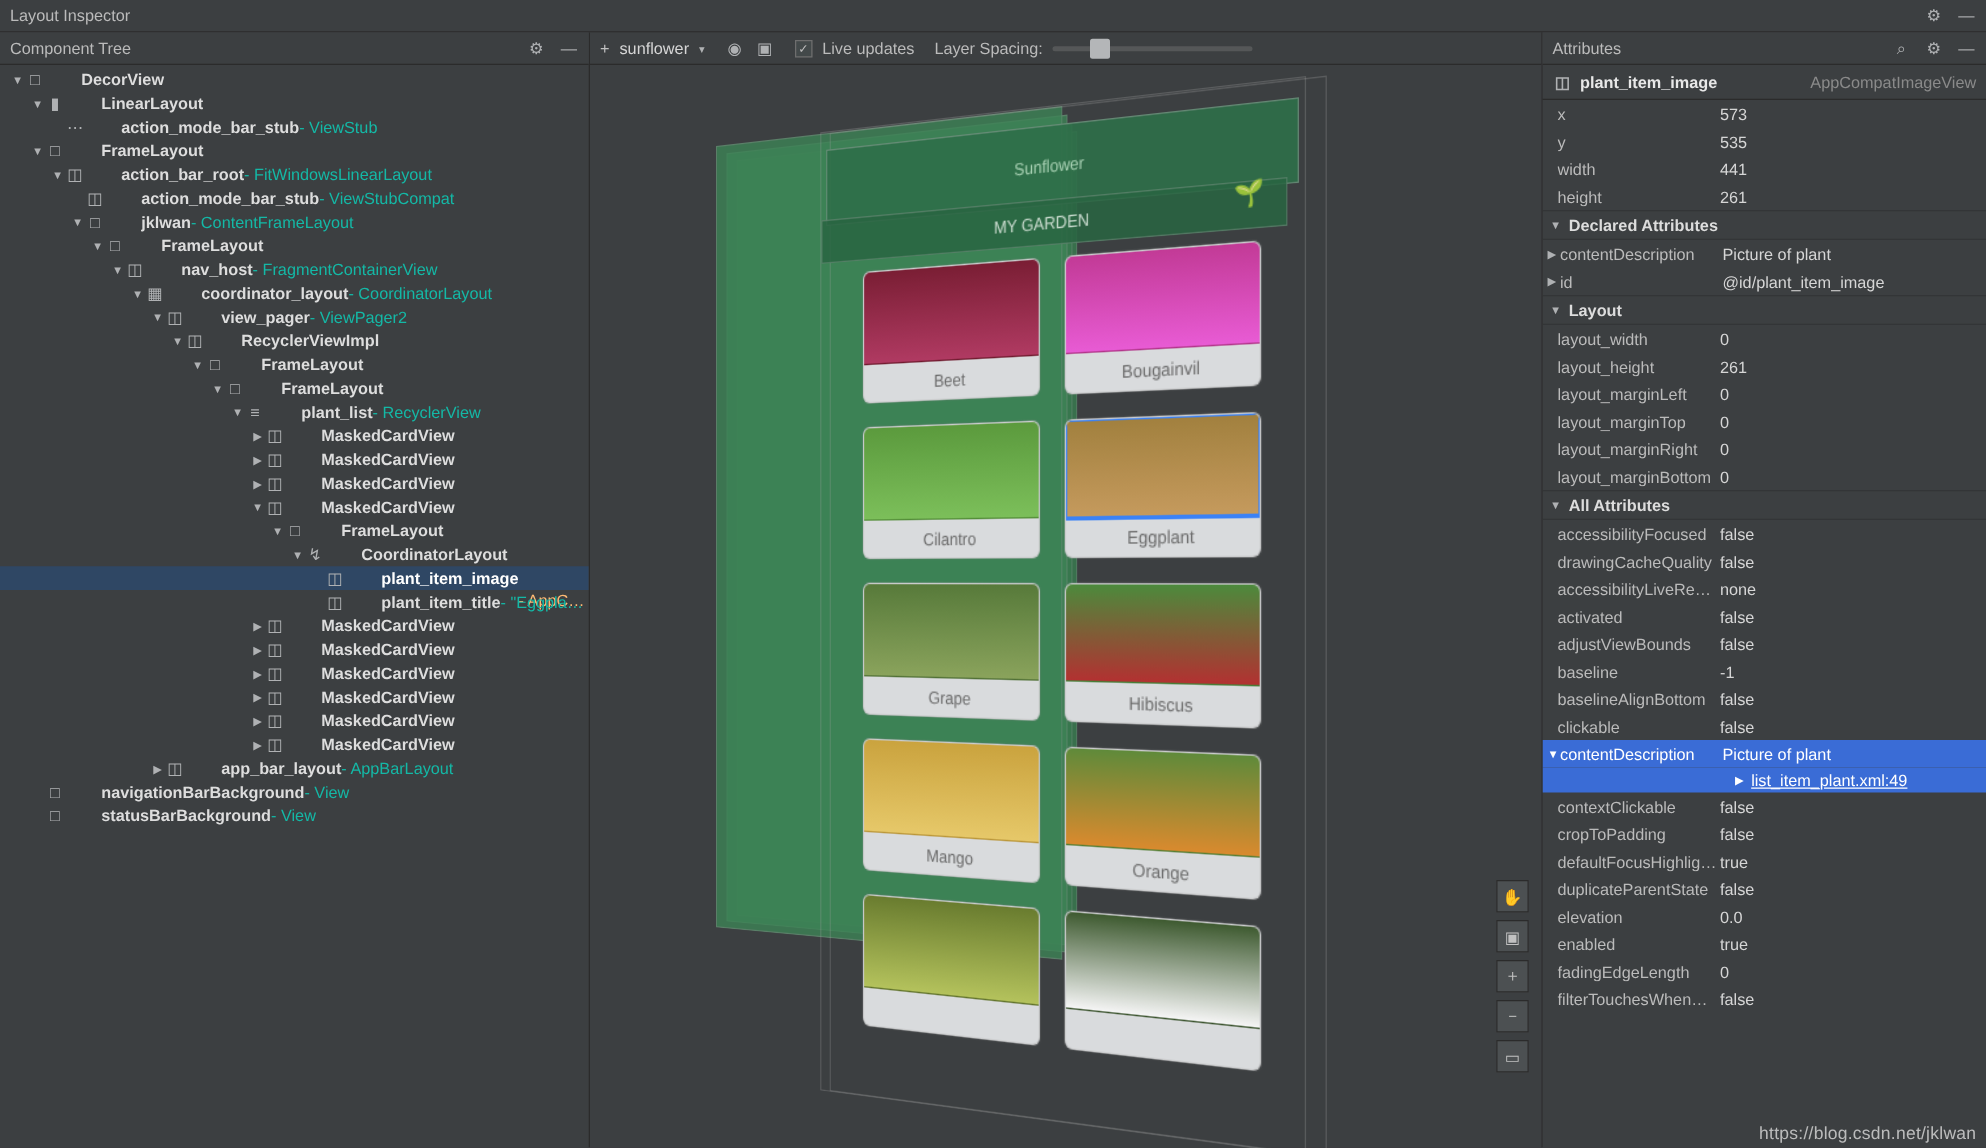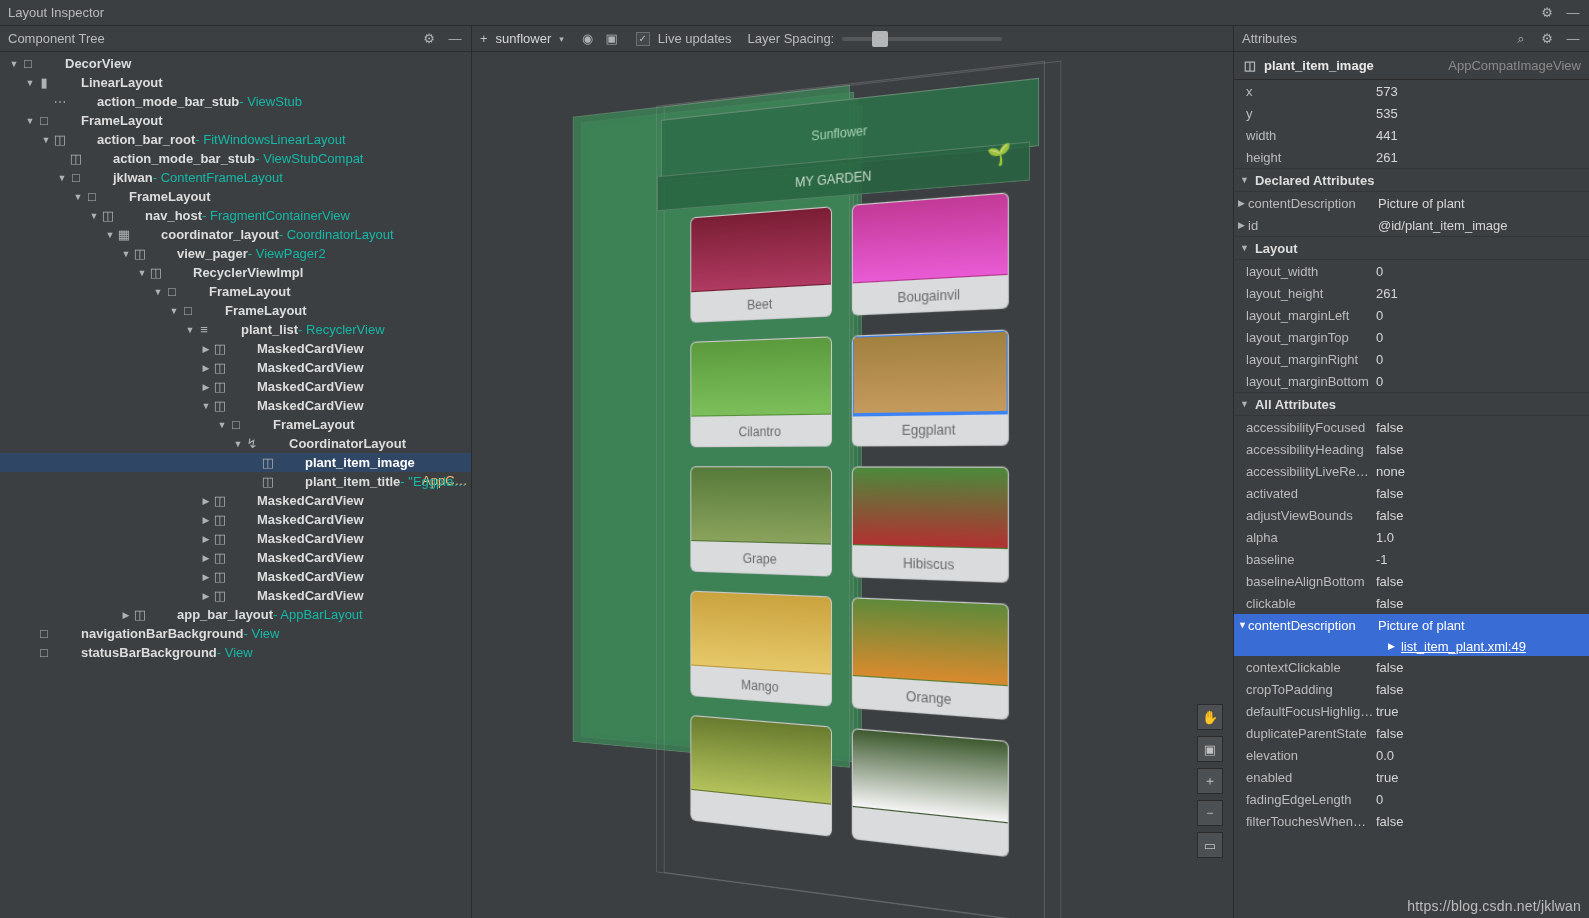--- a/index.html
+++ b/index.html
@@ -493,38 +493,34 @@
         <div class="attr-row ">
           <span class="k">layout_marginBottom</span>
           <span class="v">0</span>
         </div>
         <div class="attr-section"><span class="tri">▼</span>All Attributes</div>
         <div class="attr-row ">
           <span class="k">accessibilityFocused</span>
           <span class="v">false</span>
         </div>
         <div class="attr-row ">
-          <span class="k">accessibilityHeading</span>
+          <span class="k">drawingCacheQuality</span>
           <span class="v">false</span>
         </div>
         <div class="attr-row ">
           <span class="k">accessibilityLiveRegion</span>
           <span class="v">none</span>
         </div>
         <div class="attr-row ">
           <span class="k">activated</span>
           <span class="v">false</span>
         </div>
         <div class="attr-row ">
           <span class="k">adjustViewBounds</span>
           <span class="v">false</span>
-        </div>
-        <div class="attr-row ">
-          <span class="k">alpha</span>
-          <span class="v">1.0</span>
         </div>
         <div class="attr-row ">
           <span class="k">baseline</span>
           <span class="v">-1</span>
         </div>
         <div class="attr-row ">
           <span class="k">baselineAlignBottom</span>
           <span class="v">false</span>
         </div>
         <div class="attr-row ">

